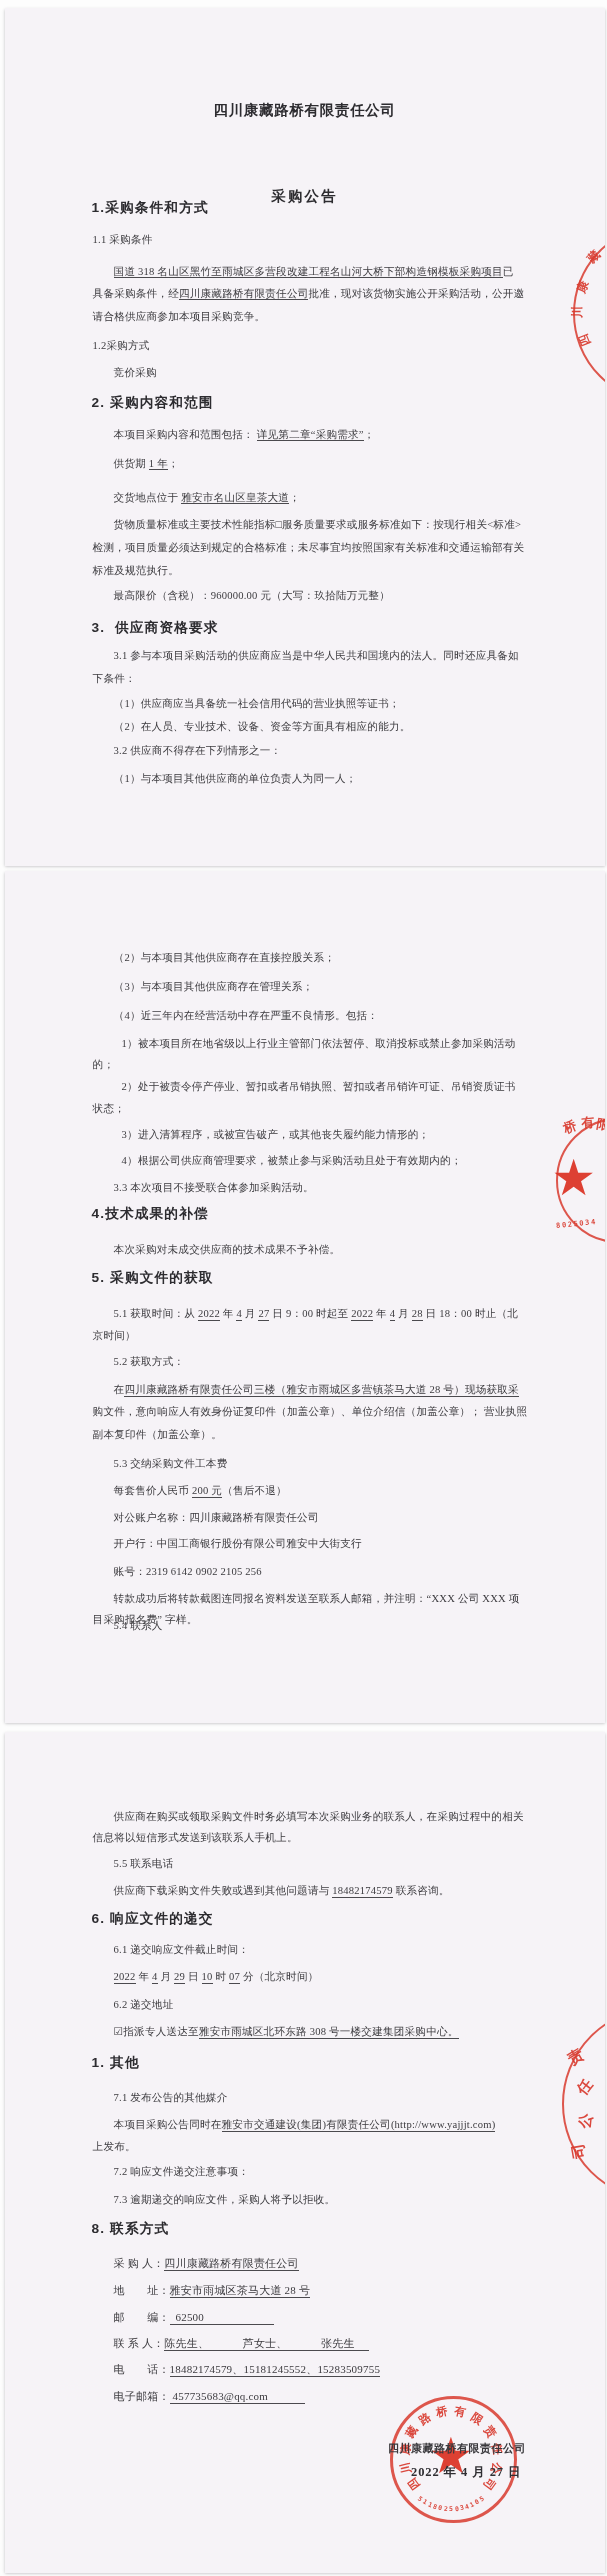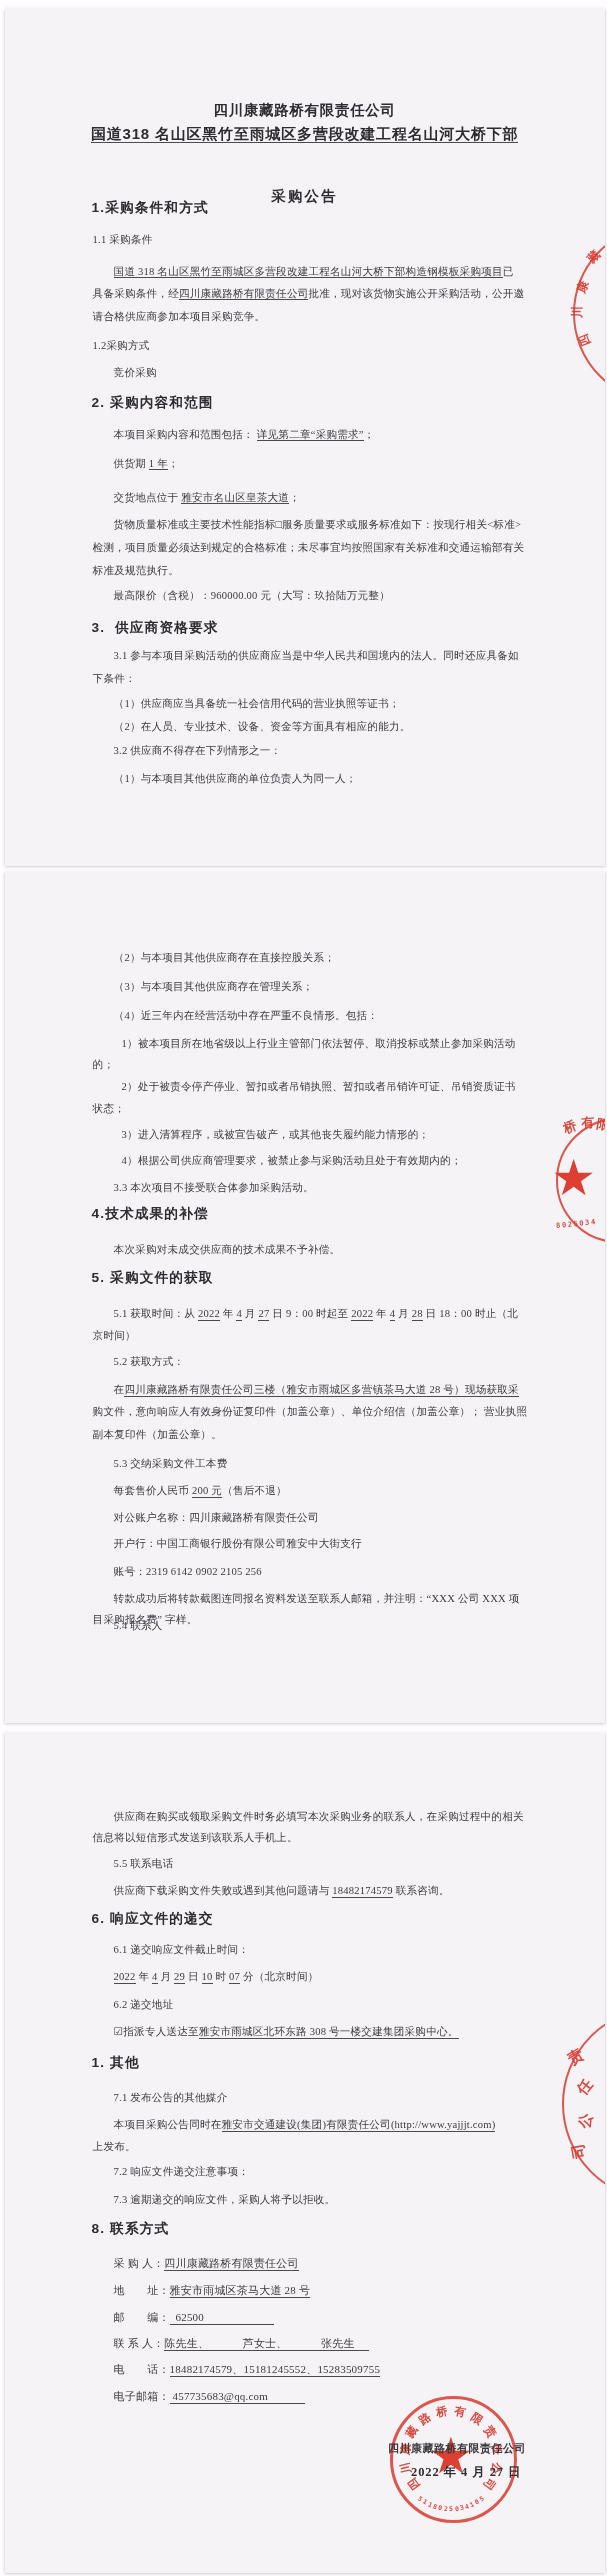--- a/index.html
+++ b/index.html
@@ -53,21 +53,20 @@
     position:absolute;left:411px;top:2464px;z-index:5;
     font-weight:600;font-size:12.5px;color:#302f33;letter-spacing:0.9px;white-space:pre;
   }
 </style>
 </head>
 <body>
 
 <div id="doc-root">
     <section class="page" style="top: 7.6px; height: 858px;">
       <div class="line t1" style="top: 93px;"><span>四川康藏路桥有限责任公司</span></div>
-      <div class="line t2" style="top: 116px;"><span class="u">国道318 名山区黑竹至雨城区多营段改建工程名山河大桥下部</span></div>
       <div class="line notice" style="top: 165px;"><span>采购公告</span></div>
       <div class="line h1" style="top: 191px;"><span>1.采购条件和方式</span></div>
       <div class="line body" style="top: 225px;"><span>1.1 采购条件</span></div>
       <div class="line ind" style="top: 257px;"><span class="u">国道 318 名山区黑竹至雨城区多营段改建工程名山河大桥下部构造钢模板采购项目</span><span>已</span></div>
       <div class="line body" style="top: 279px;"><span>具备采购条件，经</span><span class="u">四川康藏路桥有限责任公司</span><span>批准，现对该货物实施公开采购活动，公开邀</span></div>
       <div class="line body" style="top: 302px;"><span>请合格供应商参加本项目采购竞争。</span></div>
       <div class="line body" style="top: 331px;"><span>1.2采购方式</span></div>
       <div class="line ind" style="top: 358px;"><span>竞价采购</span></div>
       <div class="line h1" style="top: 386px;"><span>2. 采购内容和范围</span></div>
       <div class="line ind" style="top: 420px;"><span>本项目采购内容和范围包括： </span><span class="u">详见第二章“采购需求”</span><span>；</span></div>

